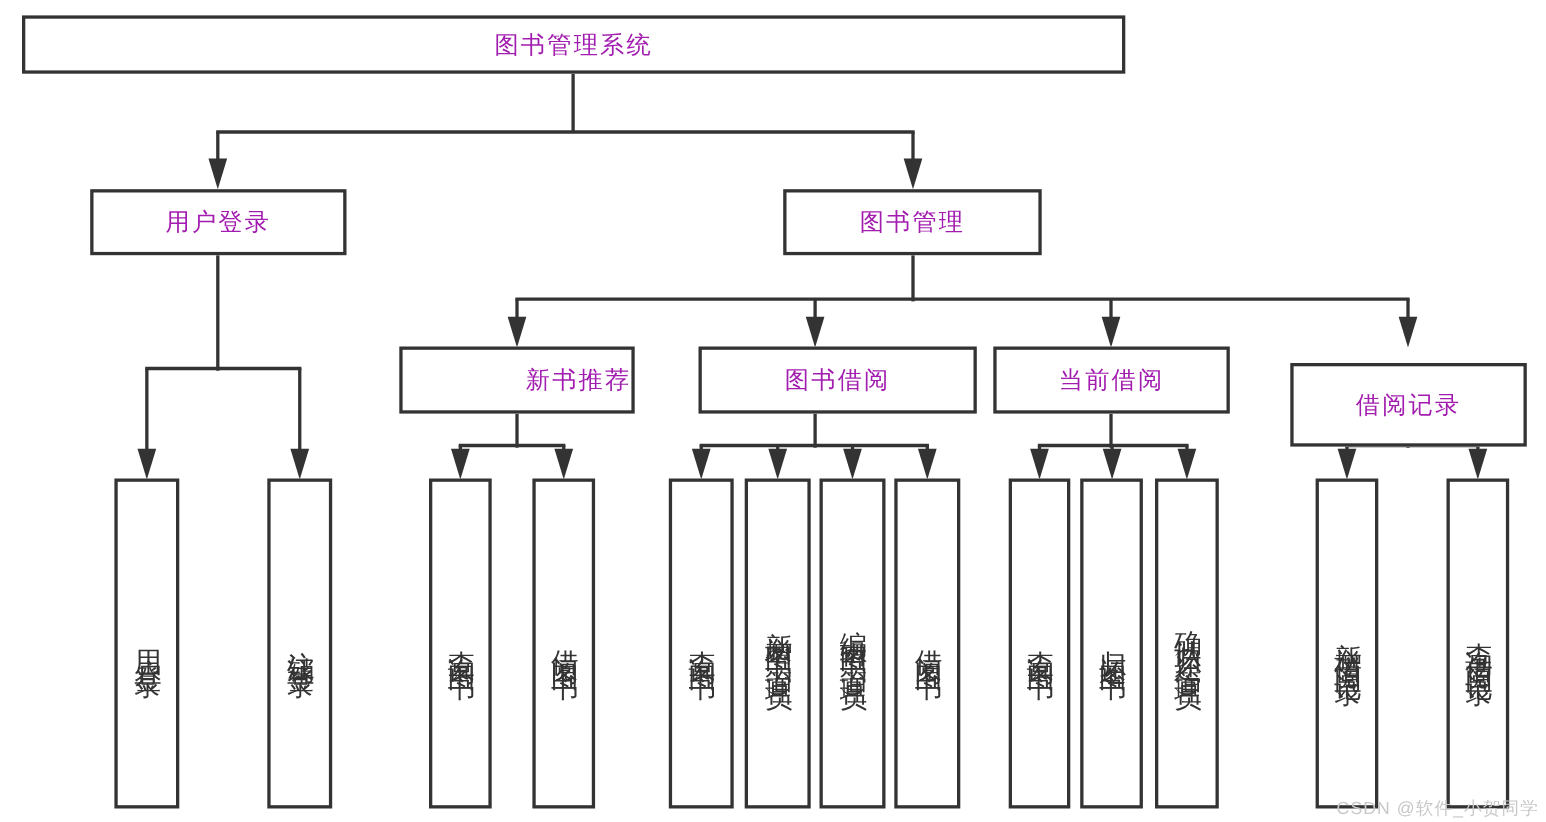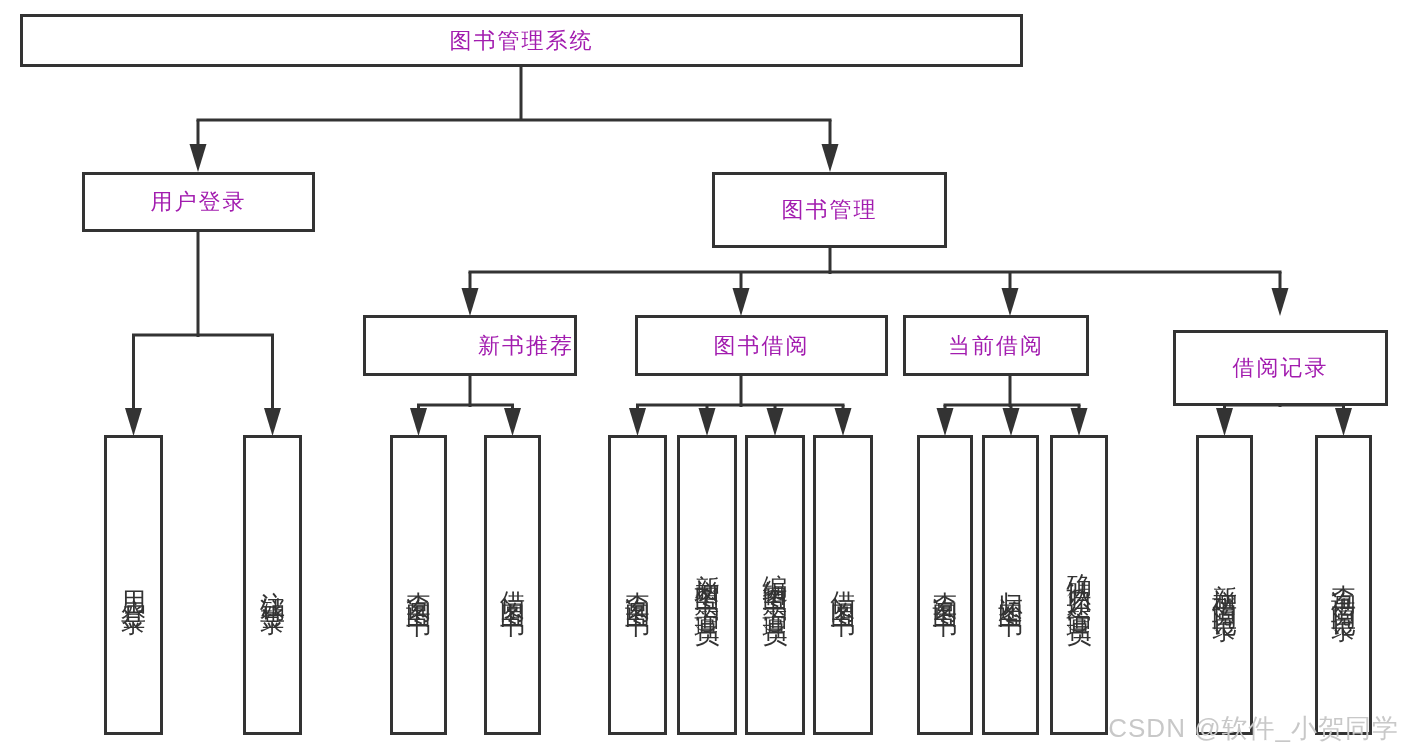--- a/index.html
+++ b/index.html
@@ -54,21 +54,21 @@
     text-orientation: mixed;
     color: #333333;
     font-size: 25px;
     letter-spacing: 7px;
     line-height: 1;
   }
   .watermark {
     position: absolute;
     right: 6px;
     bottom: 1px;
-    font-size: 26px;
+    font-size: 16px;
     color: #c8c8c8;
     letter-spacing: 1px;
     white-space: nowrap;
     z-index: 5;
   }
 </style>
 </head>
 <body>
 
 <div class="canvas">
@@ -142,31 +142,31 @@
     </g>
   </svg>
 
   <div class="box" style="left:20px; top:14px; width:1003px; height:53px;">
     <span class="lbl">图书管理系统</span>
   </div>
 
   <div class="box" style="left:82px; top:172px; width:233px; height:60px;">
     <span class="lbl">用户登录</span>
   </div>
-  <div class="box" style="left:712px; top:172px; width:235px; height:76px;">
+  <div class="box" style="left:712px; top:172px; width:235px; height:60px;">
     <span class="lbl">图书管理</span>
   </div>
 
   <div class="box" style="left:363px; top:315px; width:214px; height:61px;justify-content:flex-end;">
     <span class="lbl">新书推荐</span>
   </div>
   <div class="box" style="left:635px; top:315px; width:253px; height:61px;">
     <span class="lbl">图书借阅</span>
   </div>
-  <div class="box" style="left:903px; top:315px; width:186px; height:61px;">
+  <div class="box" style="left:903px; top:315px; width:215px; height:61px;">
     <span class="lbl">当前借阅</span>
   </div>
   <div class="box" style="left:1173px; top:330px; width:215px; height:76px;">
     <span class="lbl">借阅记录</span>
   </div>
 
   <div class="box leaf" style="left:104px; width:59px;">
     <span class="vlbl">用户登录</span>
   </div>
   <div class="box leaf" style="left:243px; width:59px;">

